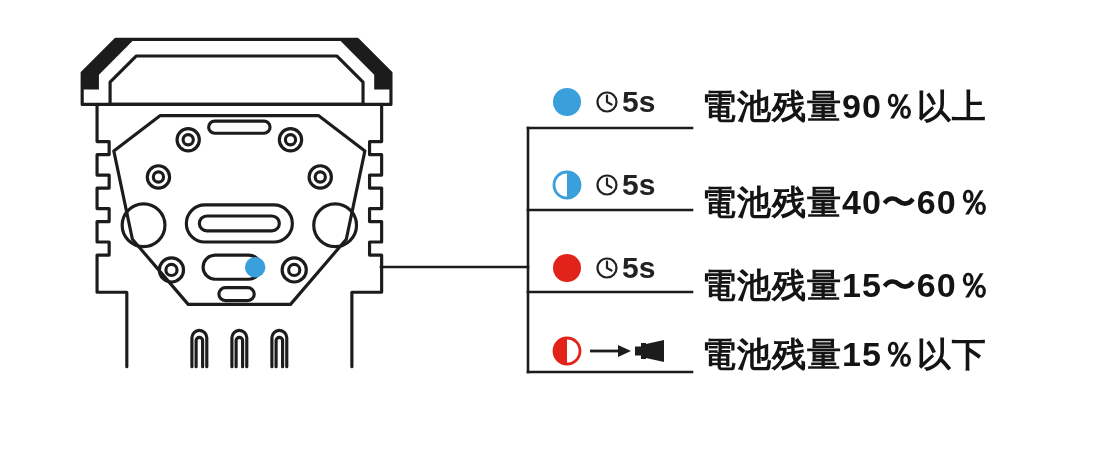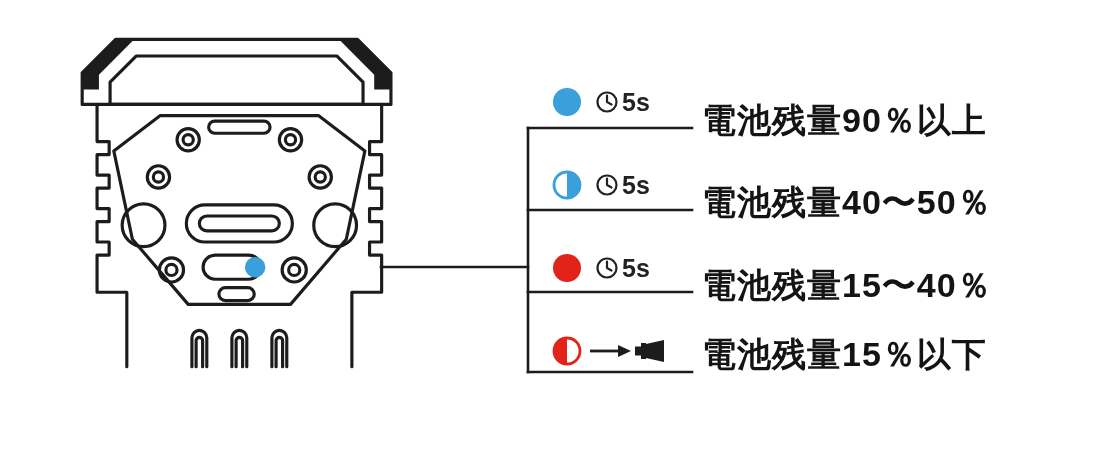--- a/index.html
+++ b/index.html
@@ -9,21 +9,21 @@
     font-family:"Liberation Sans","DejaVu Sans",sans-serif;
   }
   svg.scene{position:absolute;left:0;top:0}
   .label{
     position:absolute;left:702px;
     font-size:34px;line-height:44px;font-weight:600;
     color:#141414;letter-spacing:1px;white-space:nowrap;
   }
   .dur{
     position:absolute;left:622px;
-    font-size:25px;line-height:28px;font-weight:700;color:#222222;
+    font-size:30px;line-height:28px;font-weight:700;color:#222222;
   }
 </style>
 </head>
 <body>
 
 <svg class="scene" width="1098" height="454" viewBox="0 0 1098 454">
 
   <g transform="translate(58,30) scale(0.93)" stroke="#1c1c1c" stroke-width="3.4" fill="none" stroke-linejoin="round" stroke-linecap="round">
 
     <path d="M62,10 H322 L358,46 V80 H26 V46 Z"></path>
@@ -129,16 +129,16 @@
     <rect x="635" y="346.5" width="6" height="9"></rect>
     <rect x="641" y="343" width="5" height="16"></rect>
     <polygon points="646,344 664,340 664,362 646,358"></polygon>
   </g>
 </svg>
 
 <span class="dur" style="top:88px">5s</span>
 <span class="dur" style="top:171px">5s</span>
 <span class="dur" style="top:254px">5s</span>
 
-<div class="label" style="top:98px">電池残量90％以上</div>
-<div class="label" style="top:180px">電池残量40〜50％</div>
-<div class="label" style="top:263px">電池残量15〜40％</div>
+<div class="label" style="top:84px">電池残量90％以上</div>
+<div class="label" style="top:180px">電池残量40〜60％</div>
+<div class="label" style="top:263px">電池残量15〜60％</div>
 <div class="label" style="top:332px">電池残量15％以下</div>
 
 </body></html>

